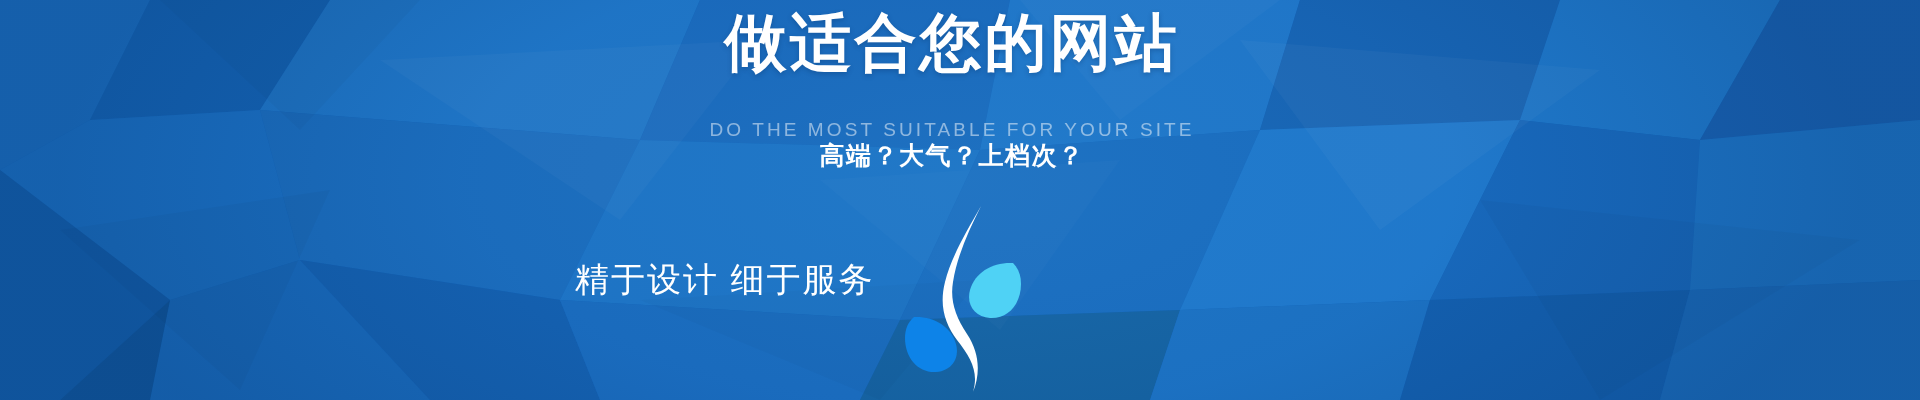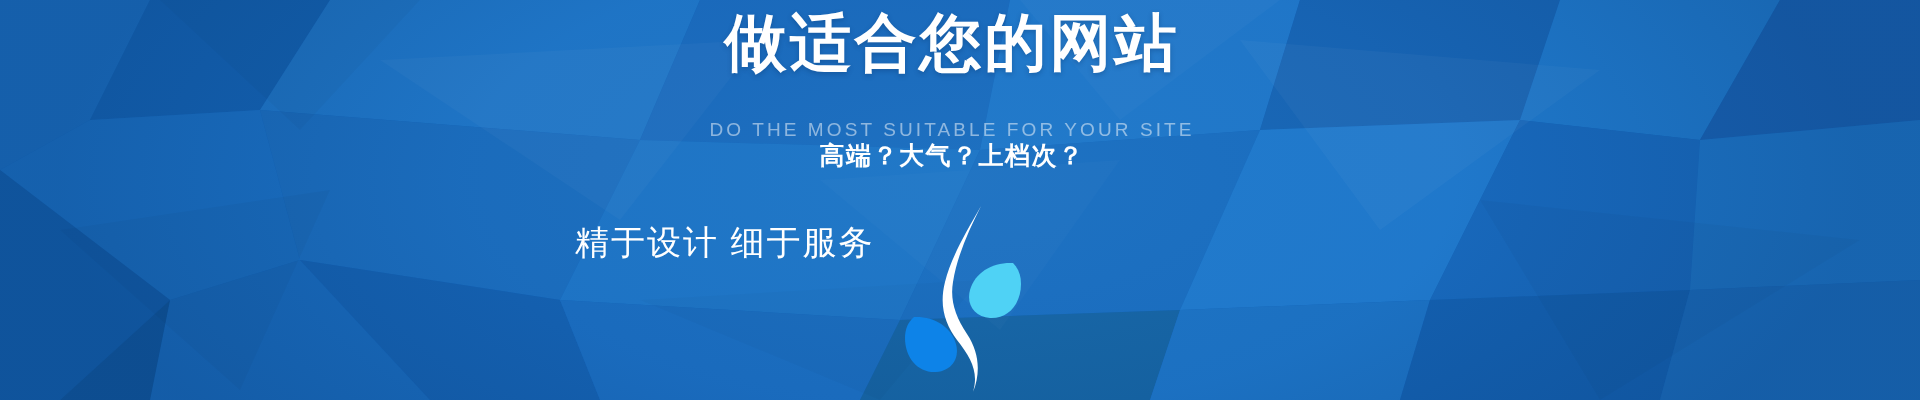--- a/index.html
+++ b/index.html
@@ -92,21 +92,21 @@
   }
   .tagline {
     position: absolute;
     top: 0;
     font-size: 34px;
     line-height: 48px;
     color: #ffffff;
     letter-spacing: 2px;
     white-space: nowrap;
   }
-  #tagline-left  { left: 575px; }
+  #tagline-left  { left: 575px; margin-top: 37px; }
   #tagline-right { left: 1052px; }
 
   
   #logo-mark {
     position: absolute;
     left: 895px;
     top: 200px;
     width: 130px;
     height: 200px;
   }

